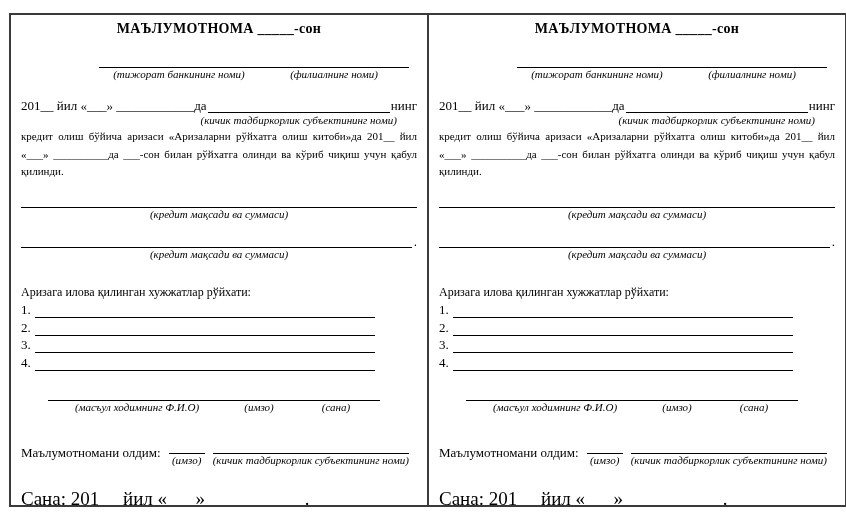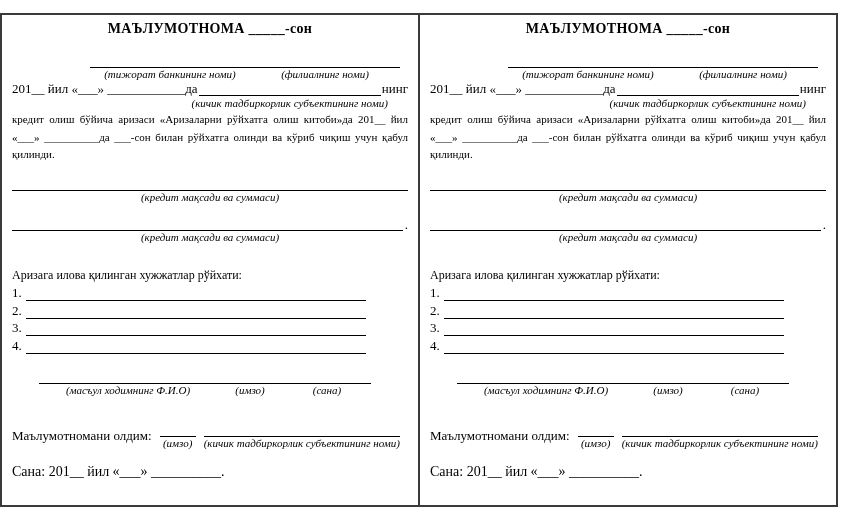--- a/index.html
+++ b/index.html
@@ -5,21 +5,21 @@
   :root { --border-color: #3a3a3a; --ink: #000000; --paper: #ffffff; }
   * { margin: 0; padding: 0; box-sizing: border-box; }
   html, body {
     width: 846px; height: 521px;
     background: var(--paper);
     font-family: "Liberation Serif", "DejaVu Serif", serif;
     color: var(--ink);
     overflow: hidden;
   }
   .sheet {
-    position: absolute; left: 0; top: 13px;
+    position: absolute; left: 9px; top: 13px;
     width: 838px; height: 494px;
     border: 2px solid var(--border-color);
     display: flex;
     background: var(--paper);
   }
   .cell { flex: 1 1 0; padding: 4px 10px 0 10px; overflow: hidden; }
   .cell:first-child { border-right: 2px solid var(--border-color); }
 
   .form-title {
     text-align: center; font-weight: bold;
@@ -31,21 +31,21 @@
     font-style: italic; font-size: 11px;
     text-align: center; line-height: 13px; white-space: nowrap;
   }
 
   .blank-line { border-bottom: 1px solid var(--ink); height: 13px; }
 
   .two-sig-row { display: flex; justify-content: flex-end; padding: 0 8px 0 18px; }
   .two-sig-row .sig-block.w-bank { width: 160px; }
   .two-sig-row .sig-block.w-branch { width: 150px; }
 
-  .date-row { display: flex; align-items: flex-start; margin-top: 0; margin-bottom: 15px; font-size: 13px; line-height: 15px; white-space: nowrap; justify-content: center; }
+  .date-row { display: flex; align-items: flex-start; margin-top: 17px; margin-bottom: 15px; font-size: 13px; line-height: 15px; white-space: nowrap; justify-content: center; }
   .inline-blank { flex: 1 1 auto; position: relative; height: 15px; border-bottom: 1px solid var(--ink); margin: 0 1px; }
   .inline-blank .caption { position: absolute; top: 16px; left: 50%; transform: translateX(-50%); }
 
   .para { margin-top: 1px; font-size: 11px; line-height: 17.5px; text-align: justify; }
 
   .full-line-block { margin-top: 13px; }
   .full-line-block .line-wrap { display: flex; align-items: flex-end; }
   .full-line-block .blank-line { flex: 1 1 auto; height: 14px; }
   .full-line-block .period { font-size: 13px; line-height: 13px; padding-left: 2px; }
 
@@ -60,21 +60,21 @@
   .three-sig-row .w-date { width: 88px; }
 
   .received-row { display: flex; align-items: center; margin-top: 25px; font-size: 13px; line-height: 15px; white-space: nowrap; }
   .received-row .label { margin-right: 8px; }
   .received-row .sig-block { margin-right: 8px; }
   .received-row .sig-block .blank-line { height: 15px; }
   .received-row .w-sig2 { width: 60px; }
   .received-row .w-subject { width: 230px; }
   .received-row .caption { white-space: nowrap; }
 
-  .footer-date { margin-top: 14px; font-size: 14px; }
+  .footer-date { margin-top: 21px; font-size: 19px; }
 </style>
 </head>
 <body>
 
 <div class="sheet">
   <section class="cell">
   <div class="form-title">МАЪЛУМОТНОМА _____-сон</div>
 
   <div class="two-sig-row">
     <div class="sig-block w-bank">

